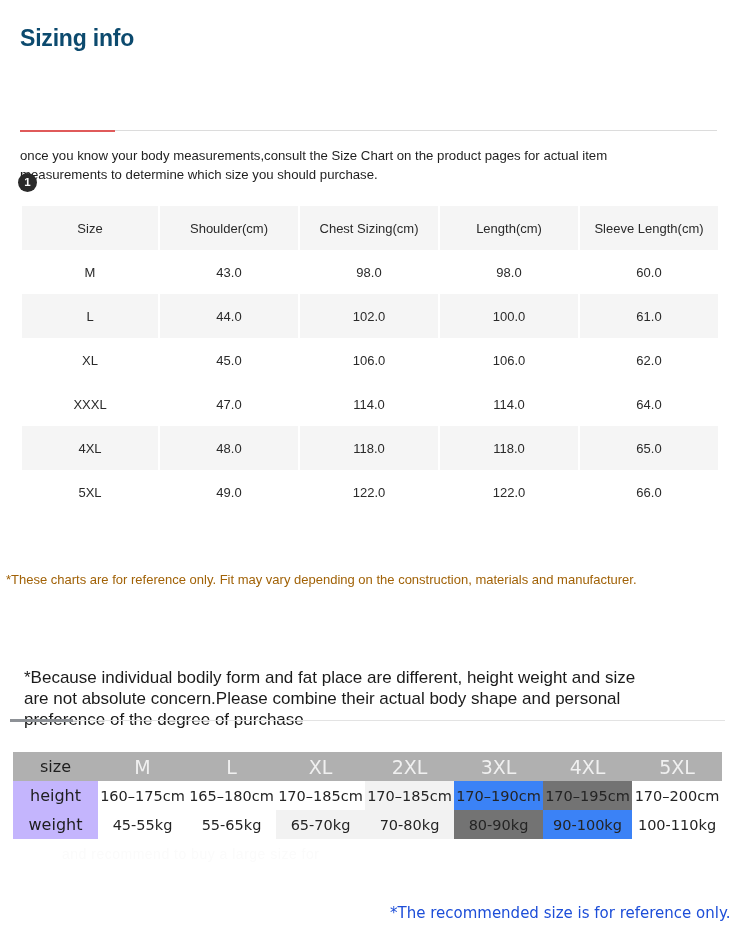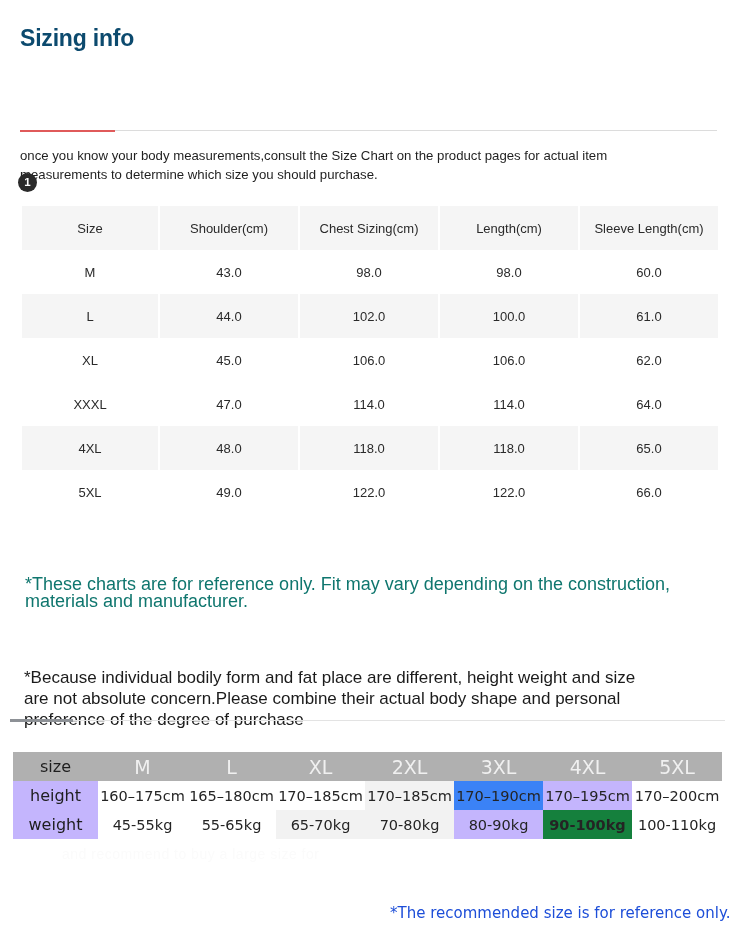--- a/index.html
+++ b/index.html
@@ -109,26 +109,26 @@
   }
   .size-table tbody tr.plain td {
     background: #ffffff;
   }
   .col-size { width: 136px; }
   .col-rest { width: 138px; }
 
   
   .table-note {
     position: absolute;
-    left: 25px;
+    left: 6px;
     top: 558px;
     width: 700px;
-    font-size: 18px;
+    font-size: 13px;
     line-height: 17px;
-    color: #0f766e;
+    color: #a16207;
   }
 
   
   .body-note {
     position: absolute;
     left: 24px;
     top: 650px;
     width: 625px;
     font-size: 17px;
     line-height: 21px;
@@ -191,22 +191,22 @@
     color: #f0f0f0;
     font-size: 19px;
   }
   .reco-chart .hdr.first {
     color: #1e1e1e;
     font-size: 16px;
   }
   .reco-chart .c-white  { background: #ffffff; margin-left: 13px; }
   .reco-chart .c-g1     { background: #f2f2f2; }
   .reco-chart .c-g2     { background: #3b82f6; }
-  .reco-chart .c-g3     { background: #c4b5fd; margin-top: 48px; }
-  .reco-chart .c-g4     { background: #15803d; font-weight: bold; }
+  .reco-chart .c-g3     { background: #737373; margin-top: 48px; }
+  .reco-chart .c-g4     { background: #3b82f6; }
   .reco-chart td.cell   { font-size: 14.5px; }
 
   
   .ghost-text {
     position: absolute;
     left: 62px;
     top: 846px;
     font-size: 14px;
     color: #fbfbfb;
     letter-spacing: 0.5px;

